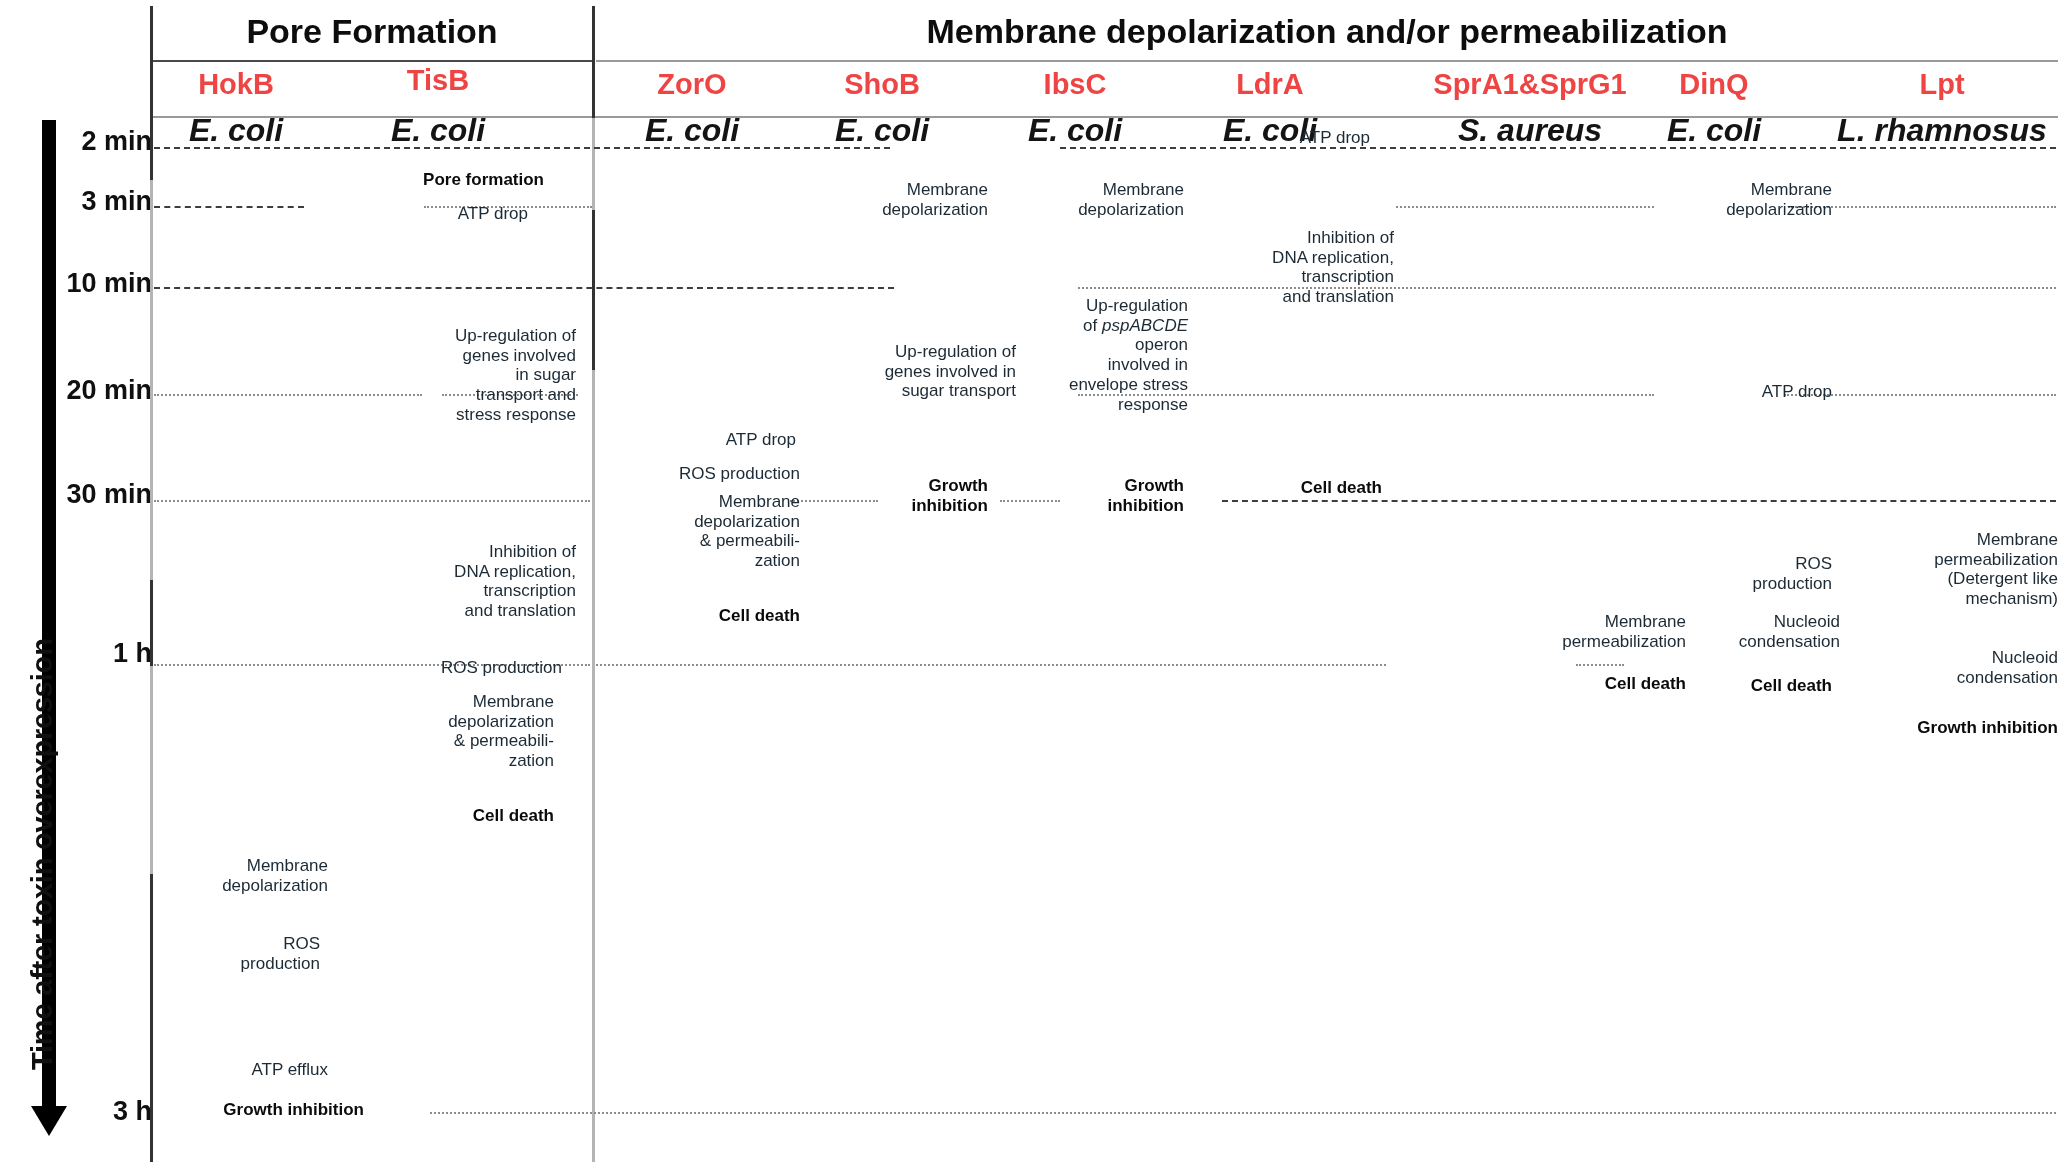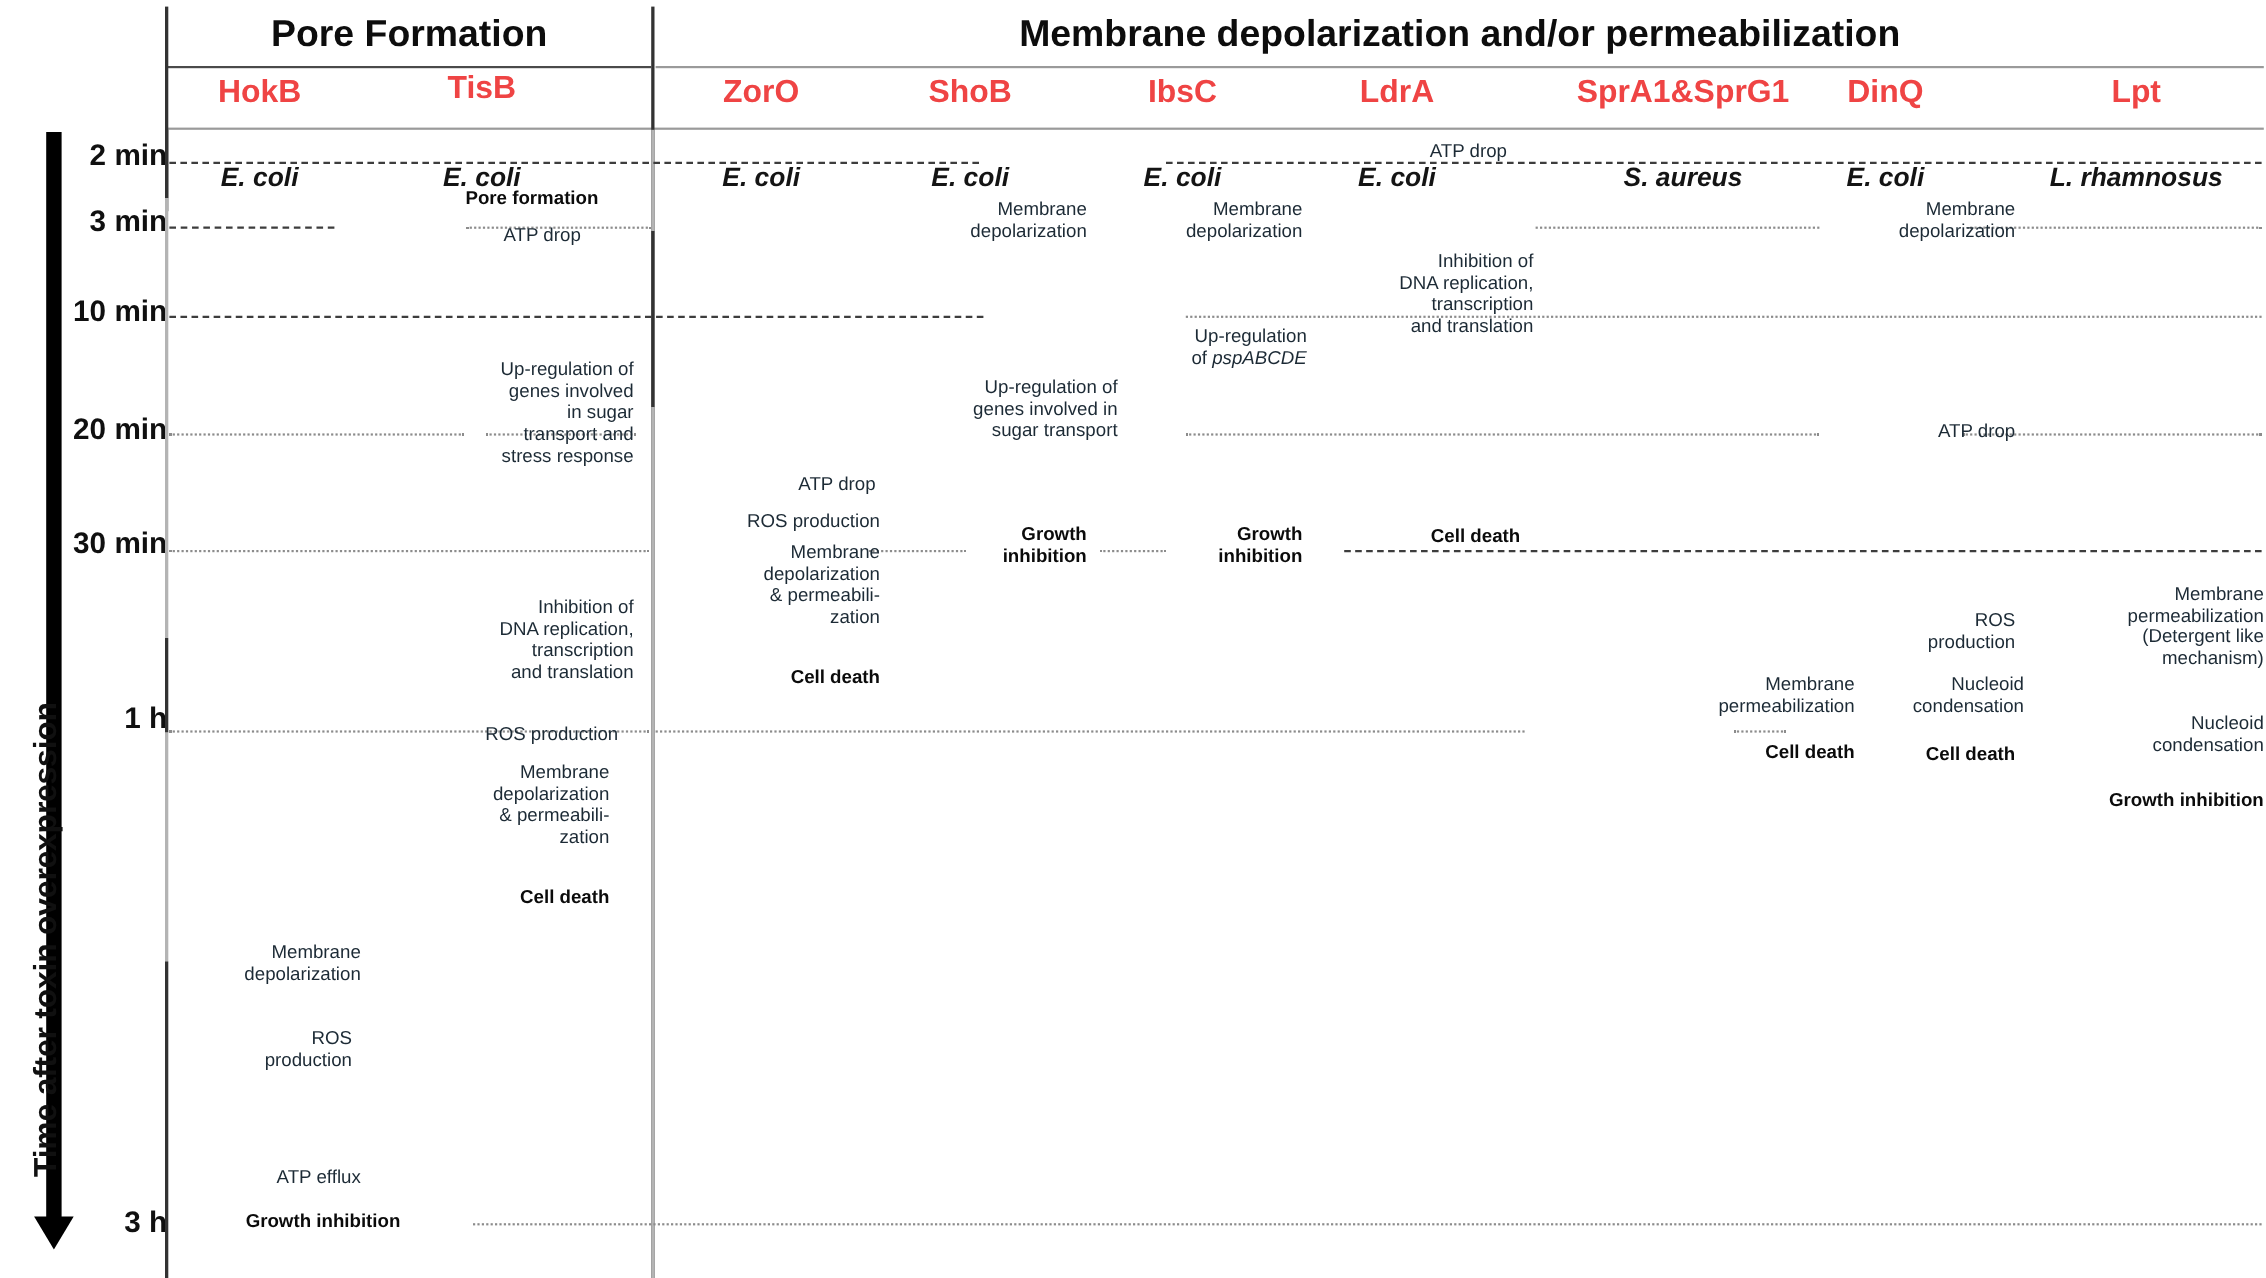--- a/index.html
+++ b/index.html
@@ -66,25 +66,24 @@
     font-weight: bold;
     font-size: 29px;
     color: #ef4444;
     text-align: center;
     white-space: nowrap;
   }
   .col-species {
     position: absolute;
     font-style: italic;
     font-weight: bold;
-    font-size: 24px;
+    font-size: 32px;
     color: #141414;
     text-align: center;
     white-space: nowrap;
-    margin-top: 36px;
   }
 
   
   .hrule {
     position: absolute;
     background: #4a4a4a;
     height: 2px;
   }
   .hrule.light { background: #9a9a9a; height: 2px; }
   .vrule {
@@ -247,21 +246,24 @@
   <div class="event" style="left:776px; top:180px; width:212px;">Membrane
 depolarization</div>
   <div class="event" style="left:750px; top:342px; width:266px;">Up-regulation of
 genes involved in
 sugar transport</div>
   <div class="event bold" style="left:776px; top:476px; width:212px;">Growth
 inhibition</div>
 
   <div class="event" style="left:968px; top:180px; width:216px;">Membrane
 depolarization</div>
-  <div class="event" style="left:964px; top:296px; width:224px;"><span>Up-regulation</span><br><span>of </span><em>pspABCDE</em><br></div>
+  <div class="event" style="left:964px; top:296px; width:224px;"><span>Up-regulation</span><br><span>of </span><em>pspABCDE</em><br><span style="white-space:pre-line;">operon
+involved in
+envelope stress
+response</span></div>
   <div class="event bold" style="left:968px; top:476px; width:216px;">Growth
 inhibition</div>
 
   <div class="event" style="left:1170px; top:128px; width:200px;">ATP drop</div>
   <div class="event" style="left:1148px; top:228px; width:246px;">Inhibition of
 DNA replication,
 transcription
 and translation</div>
   <div class="event bold" style="left:1160px; top:478px; width:222px;">Cell death</div>
 

